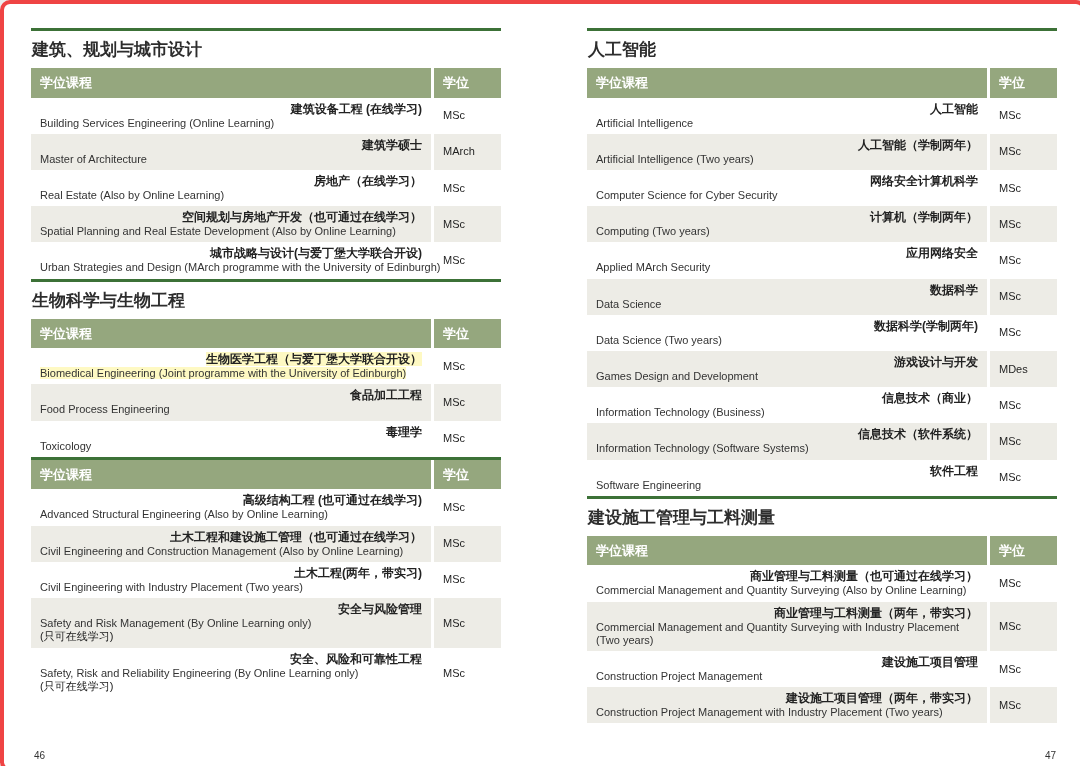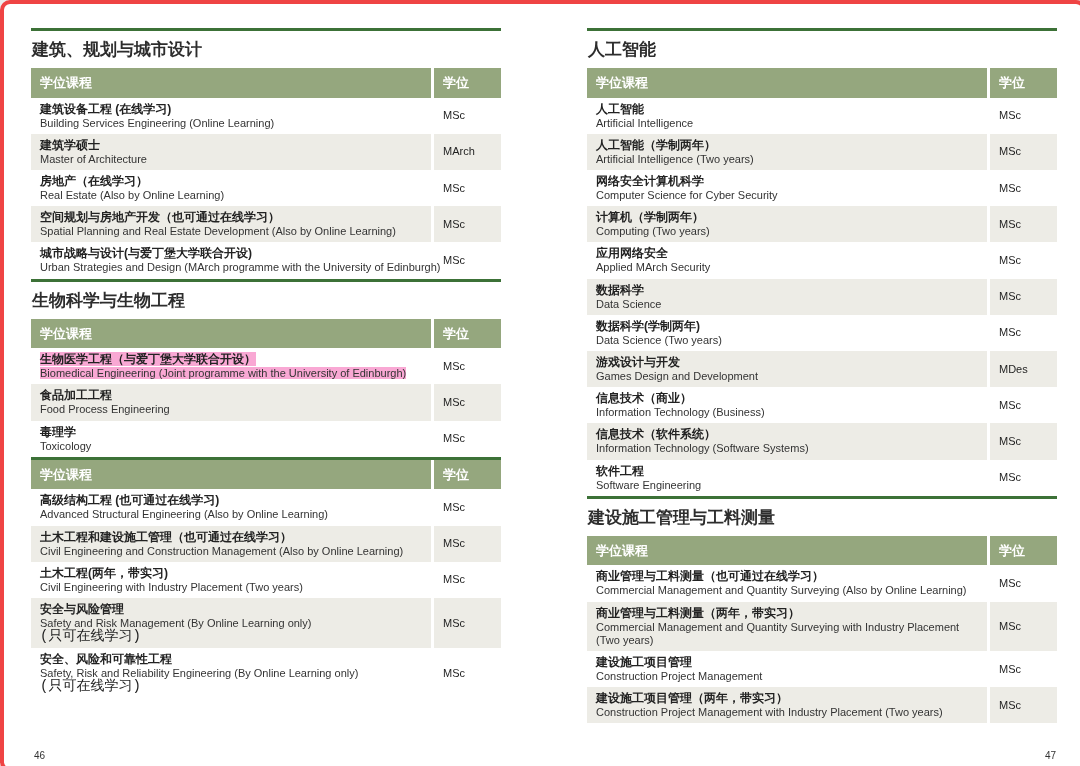--- a/index.html
+++ b/index.html
@@ -13,25 +13,25 @@
   .th{box-sizing:border-box;background:#95a77e;color:#ffffff;font-size:13px;font-weight:700;
       padding:7px 9px;line-height:15.6px;}
   .th.course{flex:1 1 auto;}
   .th.degree{flex:0 0 67px;}
   .trow{display:flex;gap:3px;}
   .td{box-sizing:border-box;background:#ffffff;}
   .trow.alt .td{background:#edece6;}
   .td.course{flex:1 1 auto;min-width:0;padding:4px 9px;position:relative;z-index:1;}
   .td.degree{flex:0 0 67px;display:flex;align-items:center;padding:0 4px 0 9px;
              font-size:11px;color:#1f1f1f;line-height:13px;}
-  .zh{font-size:12px;font-weight:700;color:#222222;line-height:15px;}
+  .zh{font-size:12px;font-weight:700;color:#222222;line-height:15px;text-align:right;}
   .en{font-size:11px;font-weight:400;color:#333333;line-height:13.2px;}
   .en.one{white-space:nowrap;}
-  .note{font-size:14px;font-weight:400;color:#222222;line-height:13.8px;font-family:Liberation Mono, monospace;}
-  .hl{background:#f9a8d4;}
+  .note{font-size:11px;font-weight:400;color:#222222;line-height:13.8px;}
+  .hl{background:#fef9c3;}
   .pagenum{position:absolute;bottom:7px;font-size:10px;color:#333333;}
   .pagenum.left{left:30px;}
   .pagenum.right{right:26px;}
 </style>
 </head>
 <body>
 
 <div class="sheet">
   <div class="cols">
     <div class="col" id="col-left">

